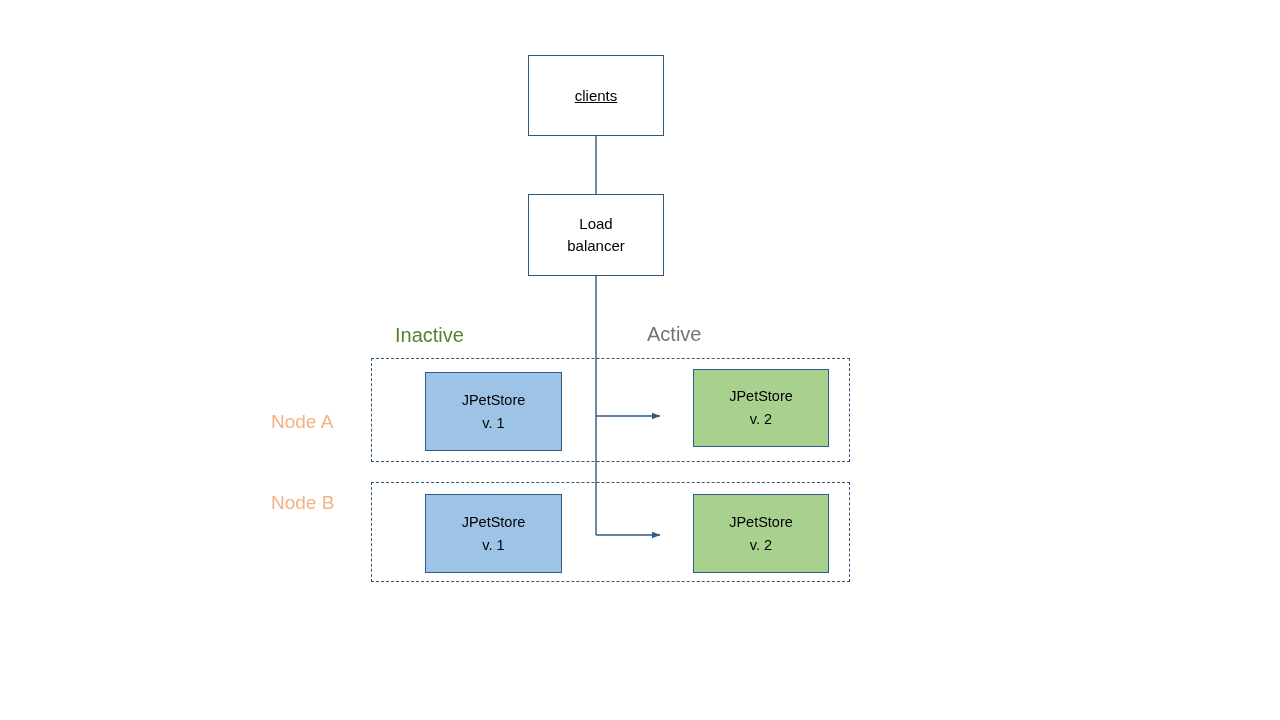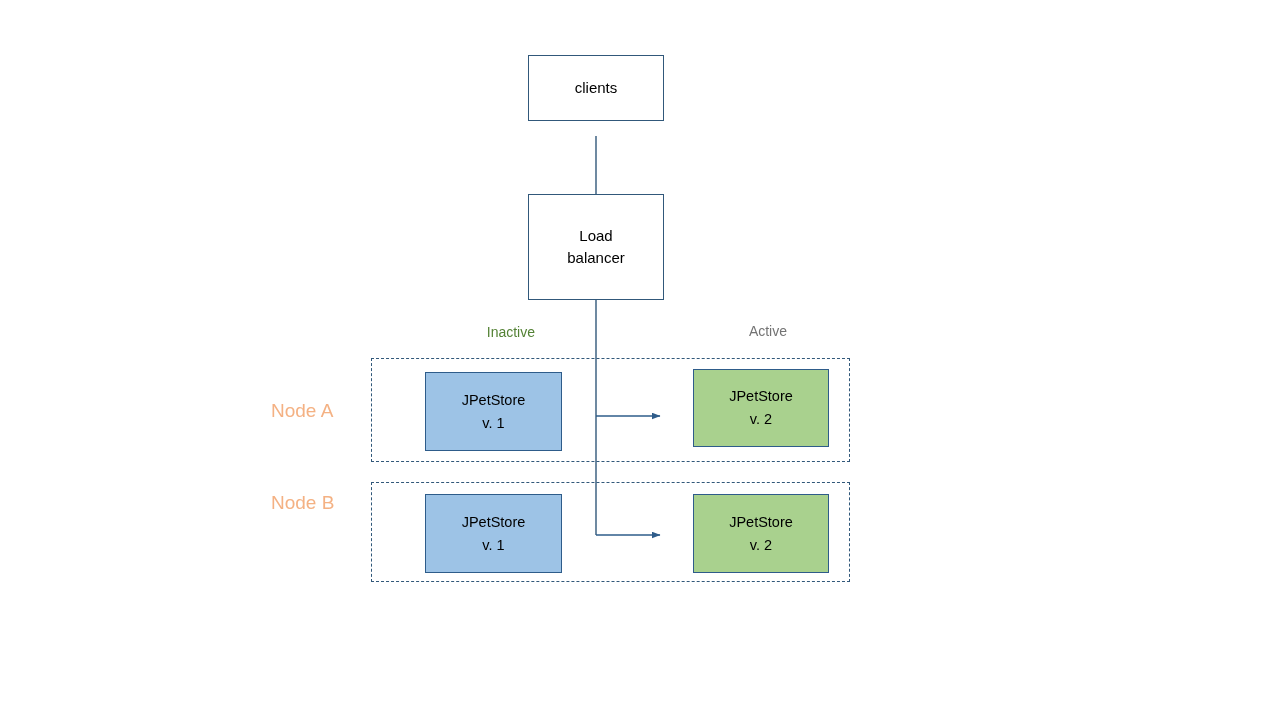--- a/index.html
+++ b/index.html
@@ -28,22 +28,22 @@
     display: flex;
     align-items: center;
     justify-content: center;
     text-align: center;
     color: #000000;
     font-size: 15px;
     line-height: 22px;
     white-space: pre-line;
   }
 
-  #clients-box  { left: 528px; top: 55px;  width: 136px; height: 66px; }
-  #lb-box       { left: 528px; top: 194px; width: 136px; height: 106px; text-align: center; }
+  #clients-box  { left: 528px; top: 55px;  width: 136px; height: 81px; text-decoration: underline; }
+  #lb-box       { left: 528px; top: 194px; width: 136px; height: 82px; text-align: center; }
 
   
   .node-container {
     position: absolute;
     box-sizing: border-box;
     border: 1px dashed #31587A;
     background: transparent;
   }
   #node-a-container { left: 371px; top: 358px; width: 479px; height: 104px; }
   #node-b-container { left: 371px; top: 482px; width: 479px; height: 100px; }
@@ -67,35 +67,35 @@
   .service-box.active   { background: #A9D18E; }
 
   #svc-a1 { left: 393px; top: 372px; width: 137px; height: 79px; }
   #svc-a2 { left: 661px; top: 369px; width: 136px; height: 78px; }
   #svc-b1 { left: 393px; top: 494px; width: 137px; height: 79px; }
   #svc-b2 { left: 661px; top: 494px; width: 136px; height: 79px; }
 
   
   .col-label {
     position: absolute;
-    font-size: 14px;
-    text-align: right;
+    font-size: 20px;
+    text-align: left;
     white-space: nowrap;
   }
   #label-inactive { left: 395px; top: 324px; width: 140px; color: #548235; }
   #label-active   { left: 647px; top: 323px; width: 140px; color: #737373; }
 
   
   .node-label {
     position: absolute;
     font-size: 19px;
     color: #F4B183;
     white-space: nowrap;
   }
-  #label-node-a { left: 271px; top: 400px; }
+  #label-node-a { left: 271px; top: 411px; }
   #label-node-b { left: 271px; top: 492px; }
 
   
   #connectors {
     position: absolute;
     left: 0;
     top: 0;
     width: 1280px;
     height: 720px;
     pointer-events: none;

